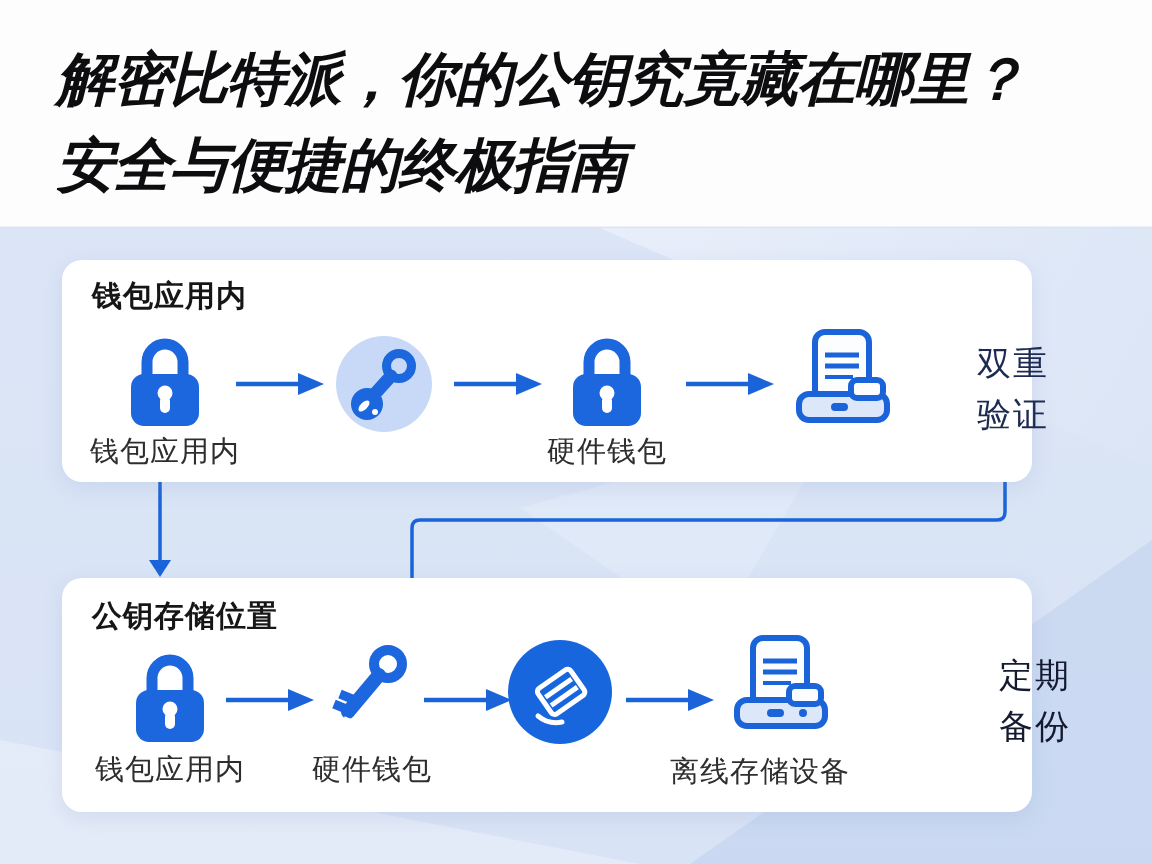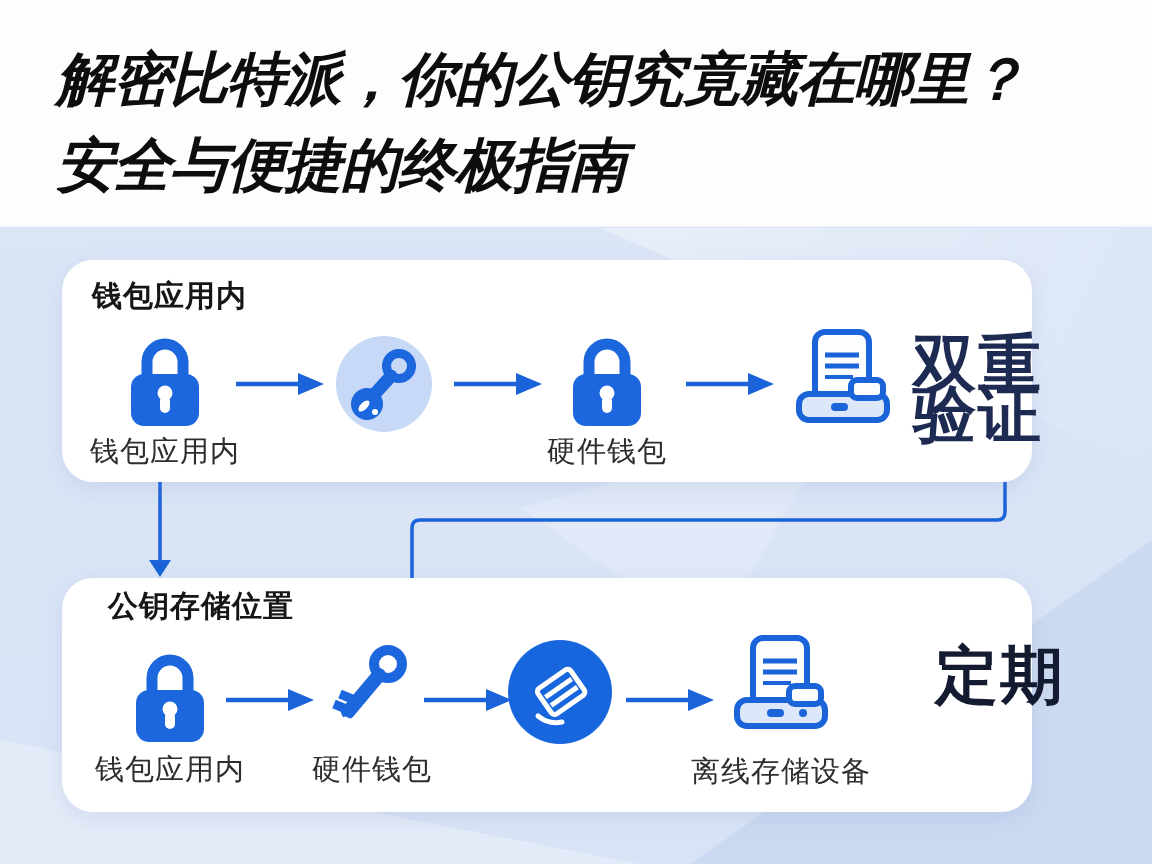--- a/index.html
+++ b/index.html
@@ -23,42 +23,42 @@
 
   .title{
     position:absolute;left:56px;top:36px;width:1070px;
     font-size:58px;line-height:86px;font-weight:900;
     color:var(--title-color,#0d0d0f);letter-spacing:-1px;
   }
   .title div{white-space:nowrap;font-style:italic;}
 
   .panel{
     position:absolute;left:62px;width:970px;background:var(--panel-bg,#ffffff);
-    border-radius:31px;box-shadow:0 6px 20px rgba(125,152,200,.18);z-index:2;
+    border-radius:20px;box-shadow:0 6px 20px rgba(125,152,200,.18);z-index:2;
   }
   .panel-top{top:260px;height:222px;}
   .panel-bottom{top:578px;height:234px;}
 
   .panel-heading{
     position:absolute;left:30px;font-size:30px;font-weight:800;
     color:var(--heading-color,#161616);letter-spacing:1px;white-space:nowrap;
   }
   .panel-top .panel-heading{top:16px;}
-  .panel-bottom .panel-heading{top:8px;margin-left:16px;}
+  .panel-bottom .panel-heading{top:18px;}
 
   .node{position:absolute;text-align:center;}
   .node-label{
     position:absolute;font-size:29px;font-weight:500;white-space:nowrap;
     color:var(--label-color,#2e2e30);text-align:center;letter-spacing:1px;
   }
   .arrow{position:absolute;width:92px;height:28px;}
 
   .side-badge{
-    position:absolute;width:200px;text-align:left;font-weight:700;
-    font-size:63px;line-height:51px;letter-spacing:2px;white-space:nowrap;
+    position:absolute;width:200px;text-align:center;font-weight:400;
+    font-size:34px;line-height:51px;letter-spacing:2px;white-space:nowrap;
   }
   .side-badge.top{color:var(--badge-top-color,#1d2a52);}
   .side-badge.bottom{color:var(--badge-bottom-color,#141b31);}
 
   .connectors{position:absolute;left:0;top:482px;width:1152px;height:96px;z-index:1;}
 
   
   .s-acc{stroke:var(--accent-blue,#1a63d8);}
   .f-acc{fill:var(--accent-blue,#1a63d8);}
   .f-lock{fill:var(--lock-blue,#1c66de);}
@@ -214,20 +214,21 @@
         <rect x="22" y="4" width="54" height="68" rx="10" class="f-screen s-acc" stroke-width="6"></rect>
         <line x1="32" y1="27" x2="66" y2="27" class="s-acc" stroke-width="5"></line>
         <line x1="32" y1="38" x2="66" y2="38" class="s-acc" stroke-width="5"></line>
         <line x1="32" y1="49" x2="60" y2="49" class="s-acc" stroke-width="4"></line>
         <rect x="6" y="66" width="88" height="26" rx="10" class="f-base s-acc" stroke-width="6"></rect>
         <rect x="58" y="52" width="32" height="18" rx="6" class="f-screen s-acc" stroke-width="6"></rect>
         <rect x="36" y="75" width="17" height="8" rx="4" class="f-acc"></rect>
         <circle cx="72" cy="79" r="4" class="f-acc"></circle>
       </svg>
     </div>
-    <div class="node-label" style="left:609px;top:174px;width:220px;">离线存储设备</div>
+    <div class="node-label" style="left:588px;top:174px;width:220px;">离线存储设备</div>
 
     <div class="side-badge bottom" style="left:873px;top:72px;">
       <div>定期</div>
+      <div>备份</div>
     </div>
   </div>
 
 </div>
 
 </body></html>

